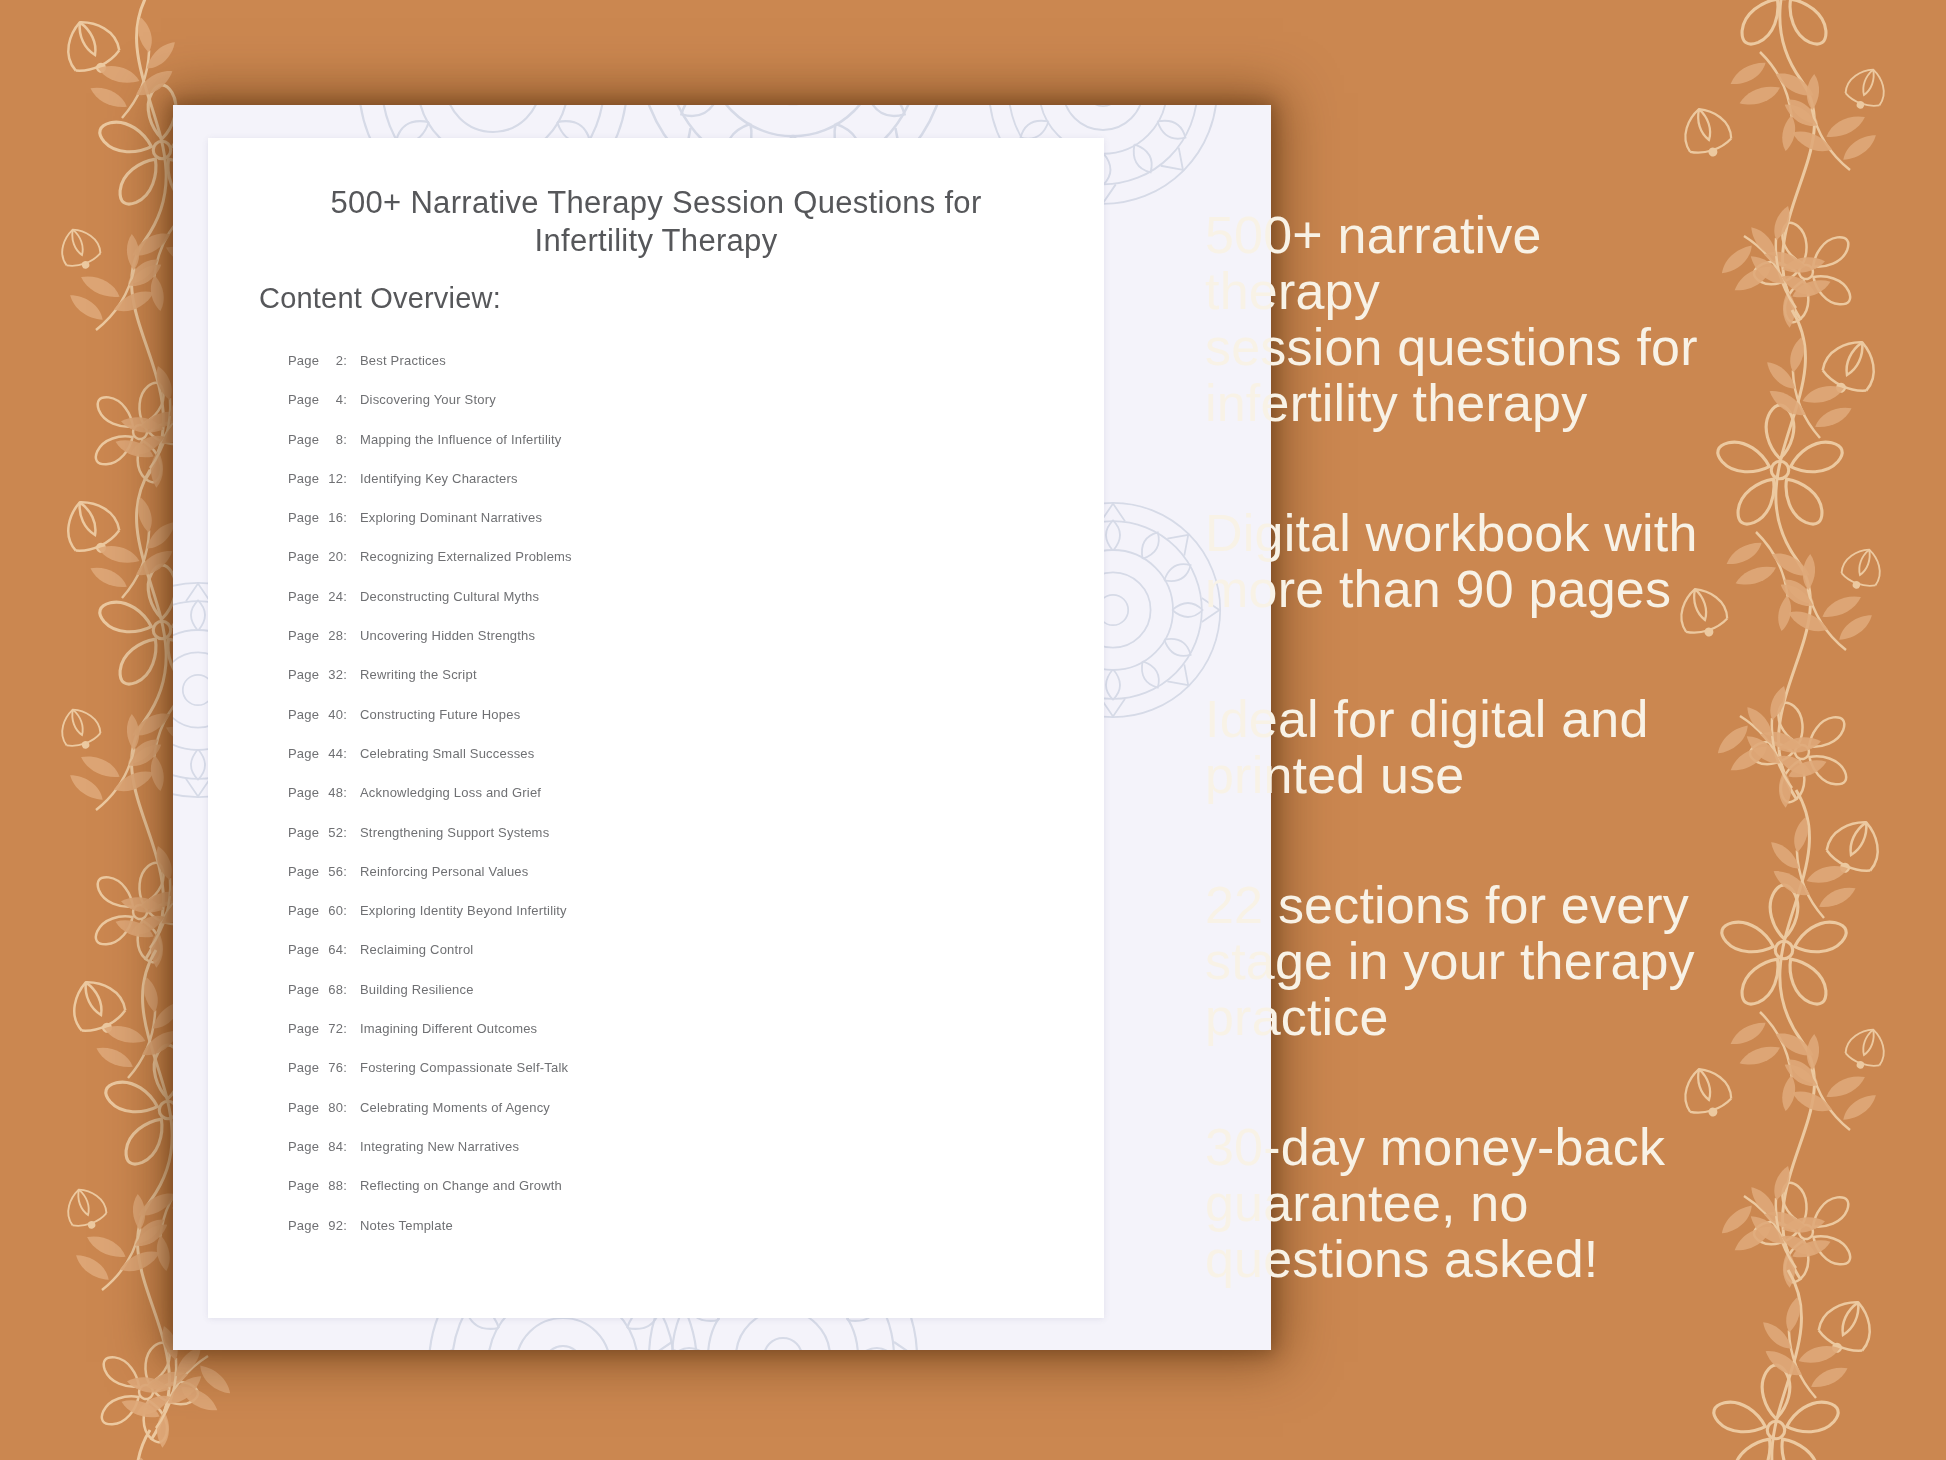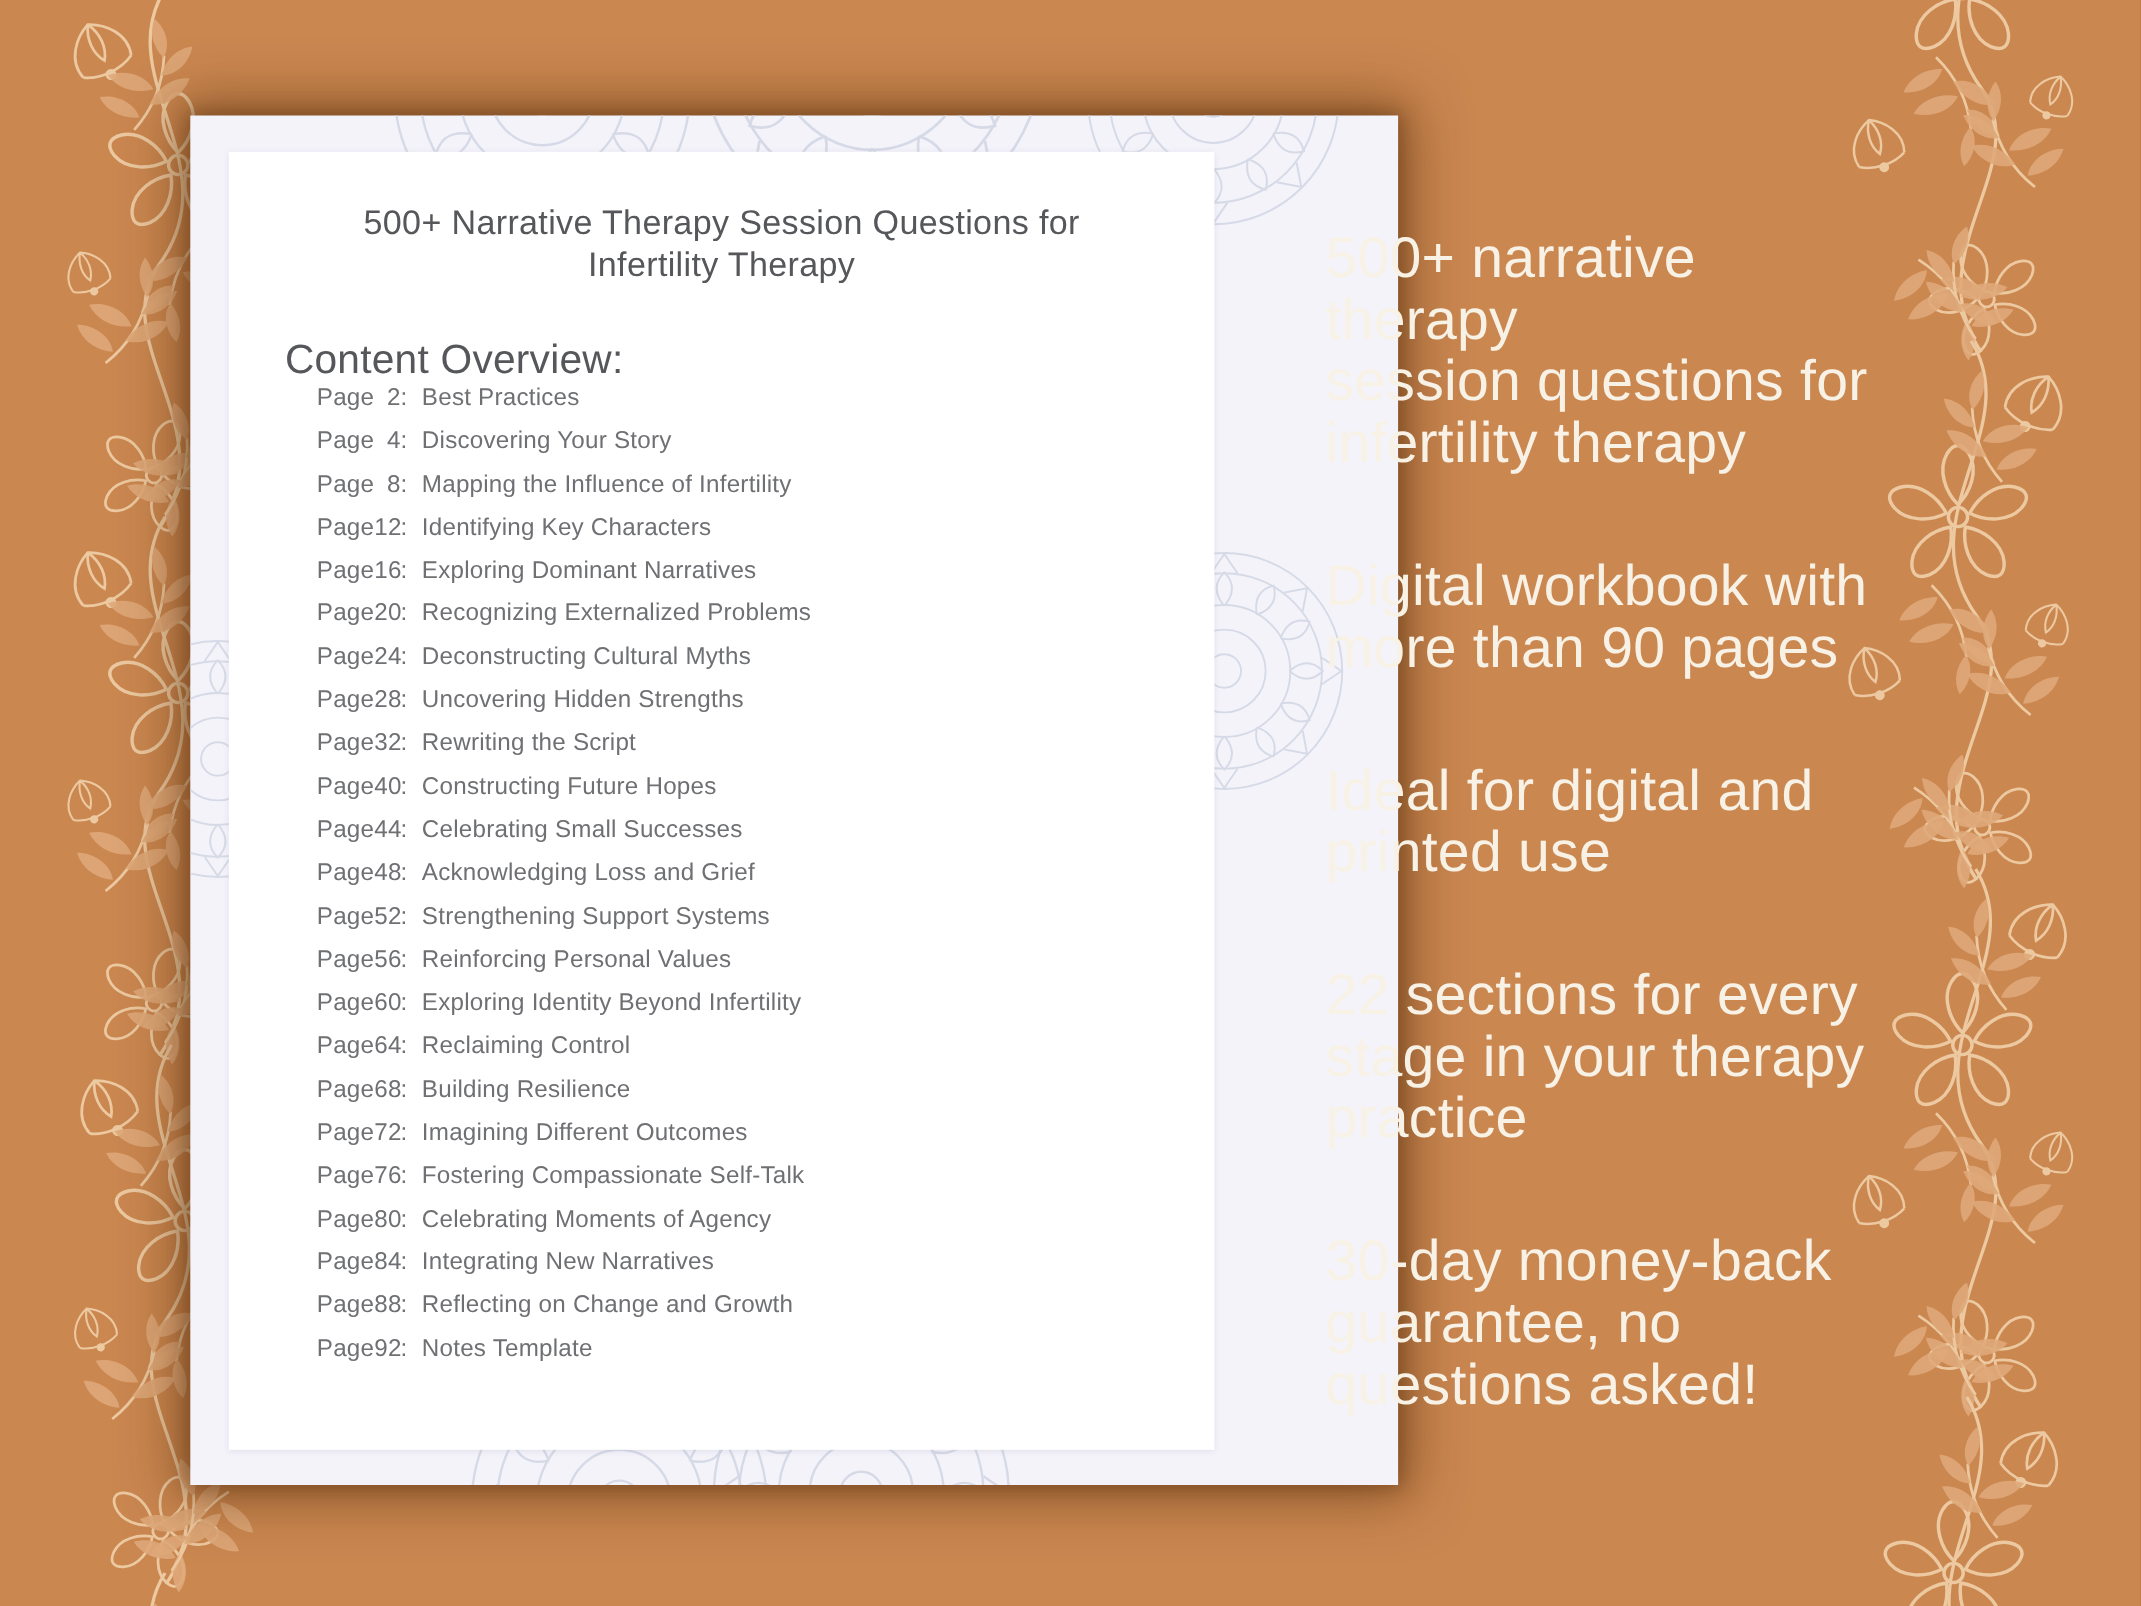--- a/index.html
+++ b/index.html
@@ -41,32 +41,32 @@
   }
   .doc-title{
     position:absolute;top:46px;left:0;width:100%;
     text-align:center;
     font-size:31px;line-height:38px;font-weight:500;
     color:var(--title-text);
     letter-spacing:.3px;
     white-space:pre-line;
   }
   .overview-label{
-    position:absolute;top:168px;left:51px;
-    font-size:37px;font-weight:500;
+    position:absolute;top:144px;left:51px;
+    font-size:29px;font-weight:500;
     color:var(--title-text);
     letter-spacing:.2px;
   }
   .toc{
     position:absolute;top:203px;left:80px;right:30px;
     list-style:none;
   }
   .toc-row{
     height:39.3px;line-height:39.3px;
-    font-size:22px;color:var(--toc-text);
+    font-size:13px;color:var(--toc-text);
     letter-spacing:.2px;
     white-space:nowrap;
   }
   .pg-word{display:inline-block;}
   .pg-num{display:inline-block;width:24px;text-align:right;}
   .pg-colon{display:inline-block;margin-right:13px;}
   
   .benefits{
     position:absolute;left:1205px;top:207px;width:520px;z-index:2;
   }

